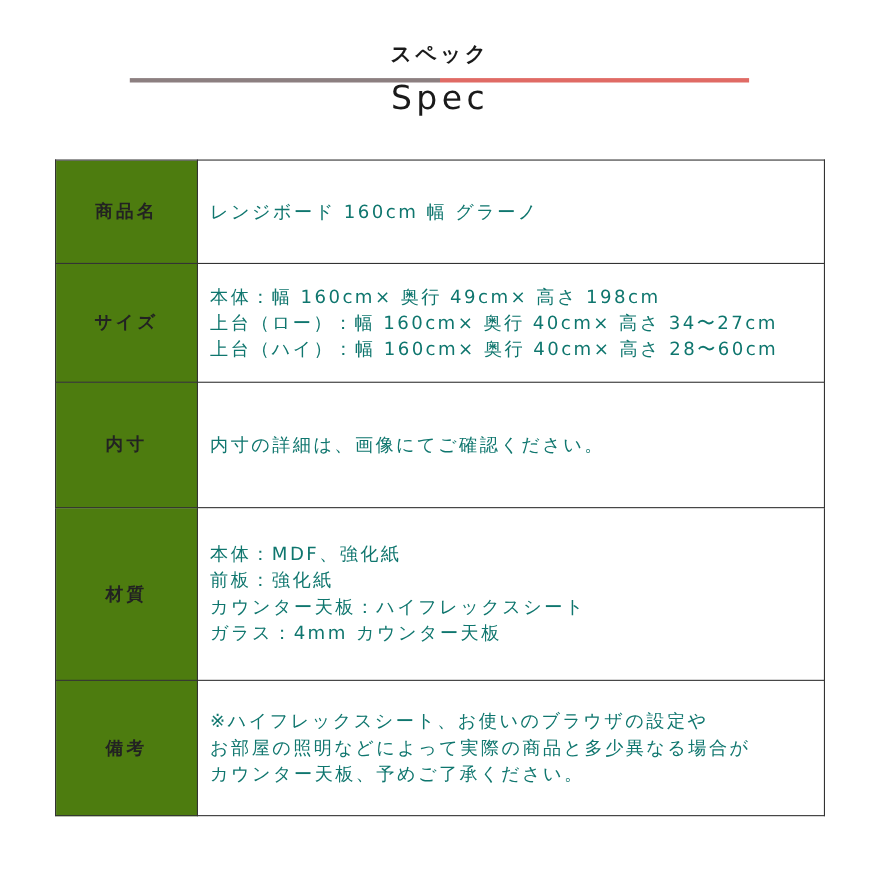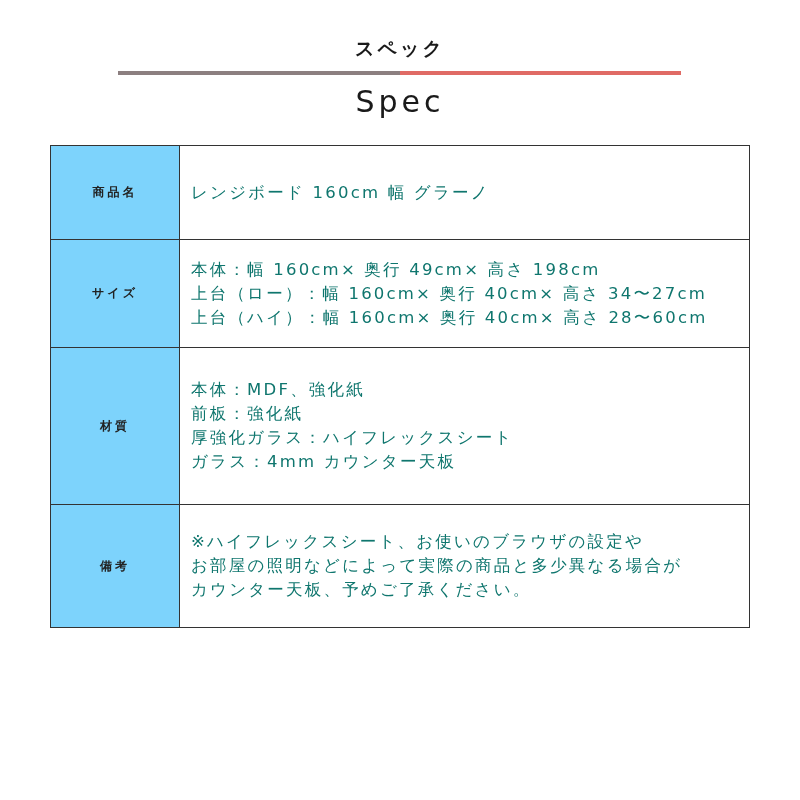--- a/index.html
+++ b/index.html
@@ -12,33 +12,33 @@
     position: absolute; left: 0; top: 36px; width: 800px; text-align: center;
     font-size: 19px; font-weight: bold; letter-spacing: 3px; color: #1a1a1a;
   }
   .divider {
     position: absolute; top: 71px; left: 118px; width: 563px; height: 4px;
     display: flex;
   }
   .divider .left { flex: 0 0 282px; height: 100%; }
   .divider .right { flex: 1; height: 100%; }
   .title-en {
-    position: absolute; left: 0; top: 84px; width: 800px; text-align: center;
+    position: absolute; left: 0; top: 72px; width: 800px; text-align: center;
     font-size: 30px; letter-spacing: 4px; color: #1a1a1a;
   }
   table.spec {
     position: absolute; left: 50px; top: 145px; width: 700px;
     border-collapse: collapse;
   }
   table.spec td {
     border: 1.5px solid #333333; padding: 0;
   }
   td.label {
-    width: 128px; background: #7dd3fc; text-align: center; vertical-align: middle;
-    font-weight: bold; font-size: 12px; letter-spacing: 3px; color: #222;
+    width: 128px; background: #4d7c0f; text-align: center; vertical-align: middle;
+    font-weight: bold; font-size: 16px; letter-spacing: 3px; color: #222;
   }
   td.value {
     padding-left: 11px !important; vertical-align: middle; background: #fff;
     font-size: 16.5px; letter-spacing: 2.2px; line-height: 24px; color: #0f766e;
   }
   .line { display: block; white-space: nowrap; }
 </style>
 </head>
 <body>
 
@@ -58,26 +58,32 @@
       </td>
     </tr>
     <tr style="height:108px">
       <td class="label">サイズ</td>
       <td class="value">
         <span class="line">本体：幅 160cm× 奥行 49cm× 高さ 198cm</span>
         <span class="line">上台（ロー）：幅 160cm× 奥行 40cm× 高さ 34〜27cm</span>
         <span class="line">上台（ハイ）：幅 160cm× 奥行 40cm× 高さ 28〜60cm</span>
       </td>
     </tr>
+    <tr style="height:114px">
+      <td class="label">内寸</td>
+      <td class="value">
+        <span class="line">内寸の詳細は、画像にてご確認ください。</span>
+      </td>
+    </tr>
     <tr style="height:157px">
       <td class="label">材質</td>
       <td class="value">
         <span class="line">本体：MDF、強化紙</span>
         <span class="line">前板：強化紙</span>
-        <span class="line">厚強化ガラス：ハイフレックスシート</span>
+        <span class="line">カウンター天板：ハイフレックスシート</span>
         <span class="line">ガラス：4mm カウンター天板</span>
       </td>
     </tr>
     <tr style="height:123px">
       <td class="label">備考</td>
       <td class="value">
         <span class="line">※ハイフレックスシート、お使いのブラウザの設定や</span>
         <span class="line">お部屋の照明などによって実際の商品と多少異なる場合が</span>
         <span class="line">カウンター天板、予めご了承ください。</span>
       </td>

